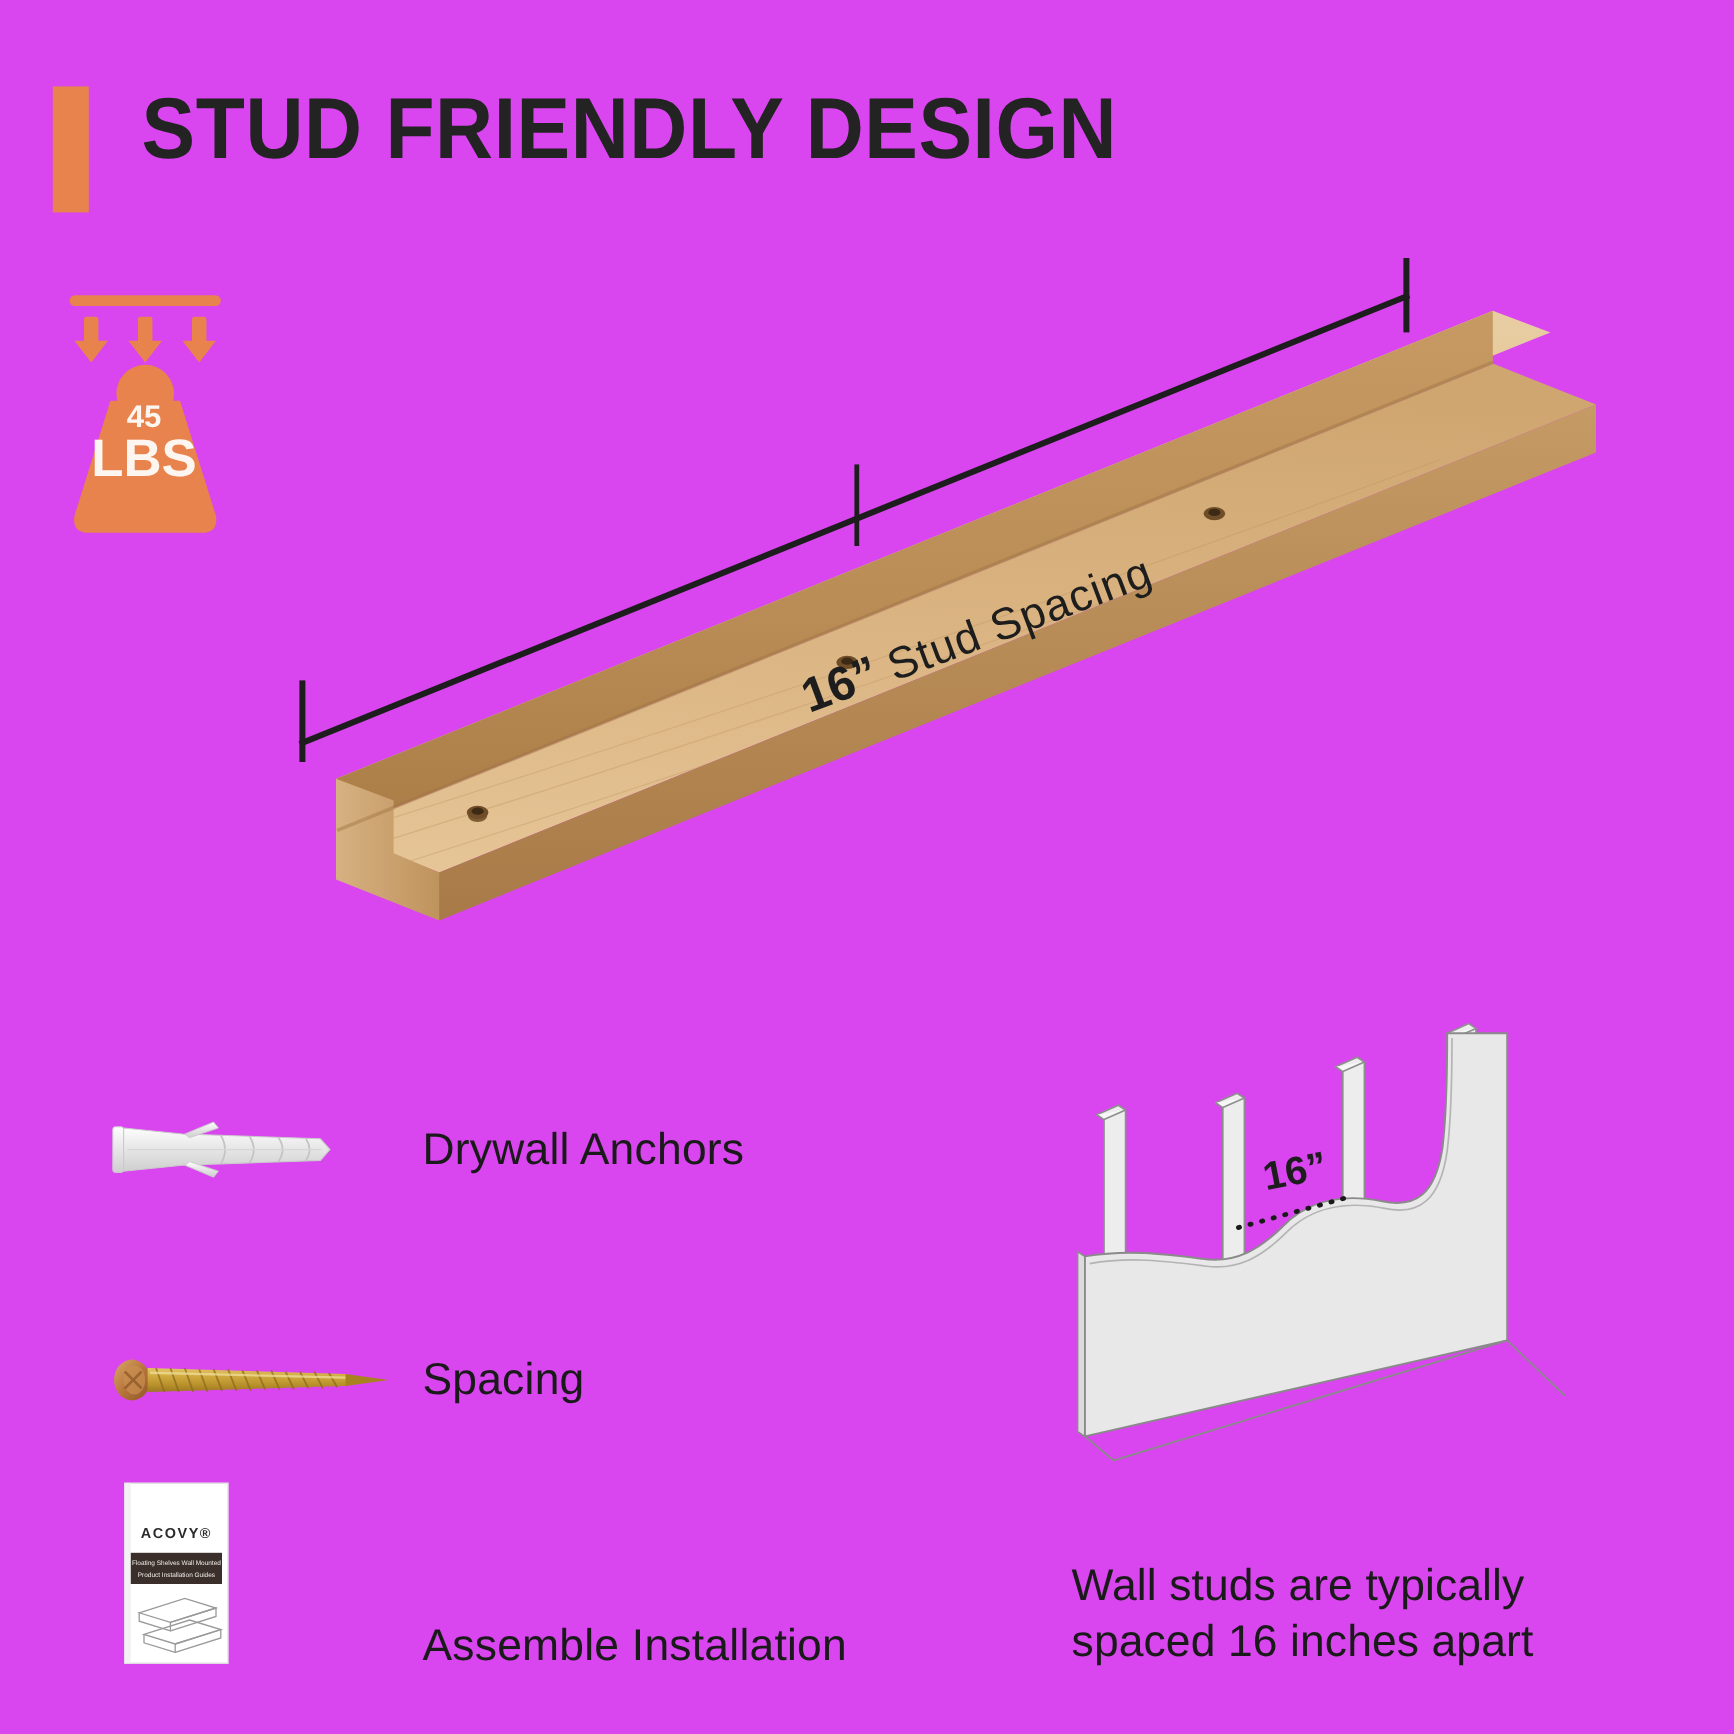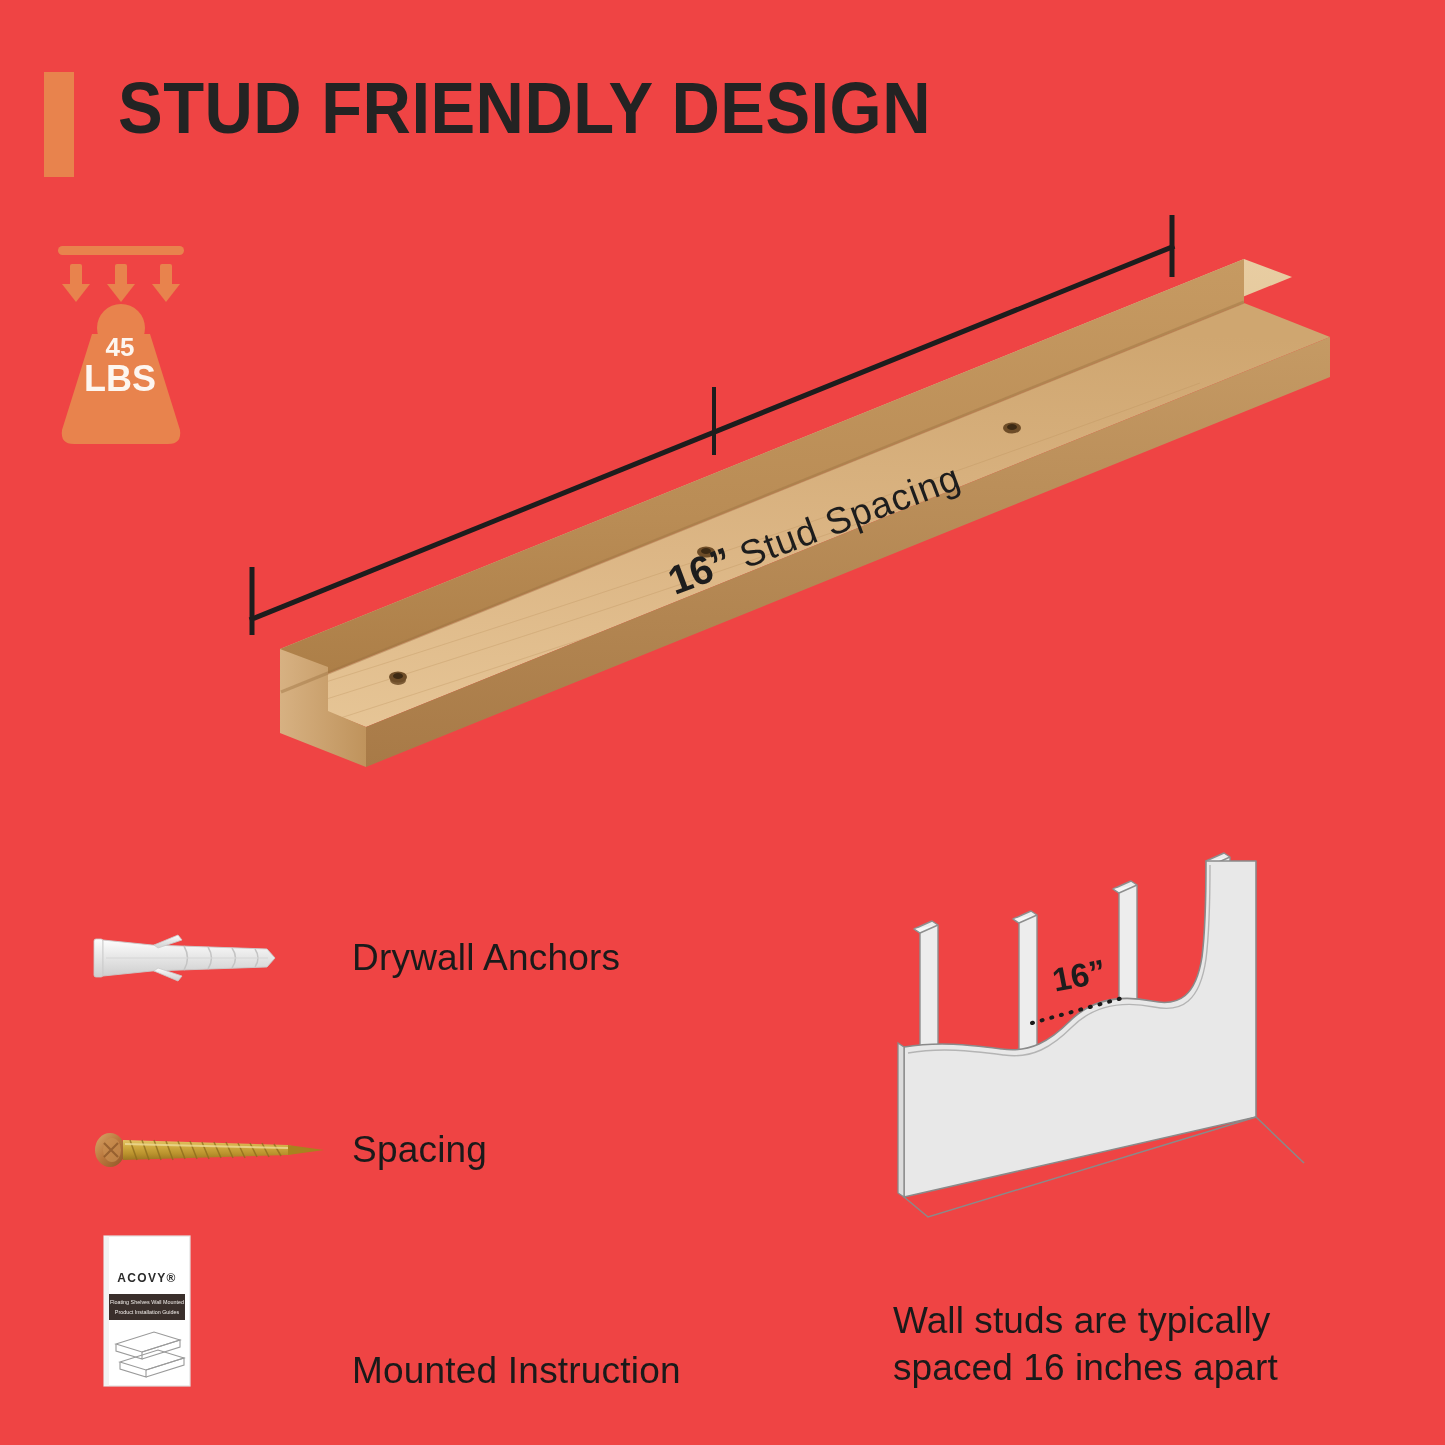--- a/index.html
+++ b/index.html
@@ -2,21 +2,21 @@
 <html><head>
 <meta charset="utf-8">
 <style>
   * { box-sizing: border-box; margin: 0; padding: 0; }
   html, body {
     width: 1445px; height: 1445px;
     background: #f5f5f3;
     font-family: "Liberation Sans", sans-serif;
     overflow: hidden;
   }
-  .page { position: relative; width: 1445px; height: 1445px; background: #ef4444; }
+  .page { position: relative; width: 1445px; height: 1445px; background: #d946ef; }
 
   
   .header { position: absolute; left: 44px; top: 72px; display: flex; align-items: flex-start; }
   .accent-bar { width: 30px; height: 105px; background: #e8834d; flex: 0 0 auto; }
   .title {
     margin-left: 44px;
     font-size: 72px;
     font-weight: 700;
     letter-spacing: 0.5px;
     color: #232323;
@@ -28,21 +28,21 @@
 
   
   .weight-badge { position: absolute; left: 46px; top: 238px; width: 160px; height: 212px; }
   .wb-svg { position: absolute; left: 0; top: 0; }
   .wb-text {
     position: absolute; left: 0; top: 96px; width: 148px;
     text-align: center; color: #fdf6f0; font-weight: 700;
     line-height: 1.02; pointer-events: none;
   }
   .wb-num { font-size: 26px; display: block; }
-  .wb-unit { font-size: 36px; display: block; }
+  .wb-unit { font-size: 44px; display: block; }
 
   
   .hero { position: absolute; left: 140px; top: 215px; width: 1190px; height: 610px; }
   .hero svg { position: absolute; left: 0; top: 0; }
 
   .dim-label {
     position: absolute;
     left: 530px; top: 345px;
     transform: rotate(-20.5deg);
     transform-origin: left center;
@@ -287,21 +287,21 @@
           <g fill="none" stroke="#9a9a9a" stroke-width="1.1">
             <path d="M24 112 L62 100 L88 108 L50 120 Z"></path>
             <path d="M24 112 L24 119 L50 127 L50 120"></path>
             <path d="M50 120 L88 108 L88 115 L50 127"></path>
             <path d="M28 130 L66 118 L92 126 L54 138 Z"></path>
             <path d="M28 130 L28 137 L54 145 L54 138"></path>
             <path d="M54 138 L92 126 L92 133 L54 145"></path>
           </g>
         </svg>
       </div>
-      <div class="feat-label">Mounted Instruction</div>
+      <div class="feat-label">Assemble Installation</div>
     </div>
 
   </div>
 
   <div class="stud-diagram">
     <svg width="480" height="410" viewBox="0 0 480 410">
       <g fill="#ededed" stroke="#8e8e8e" stroke-width="1.4" stroke-linejoin="round">
 
         <path d="M34 84 L52 76 L58 80 L58 212 L40 219 L40 88 Z"></path>
         <path d="M34 84 L40 88 L58 80" fill="#f7f7f7"></path>

